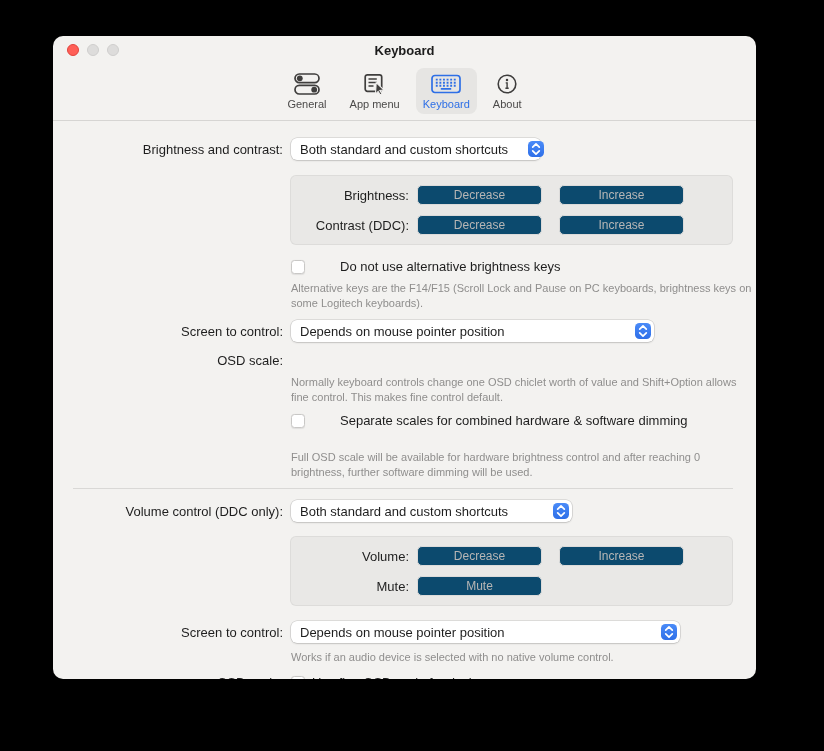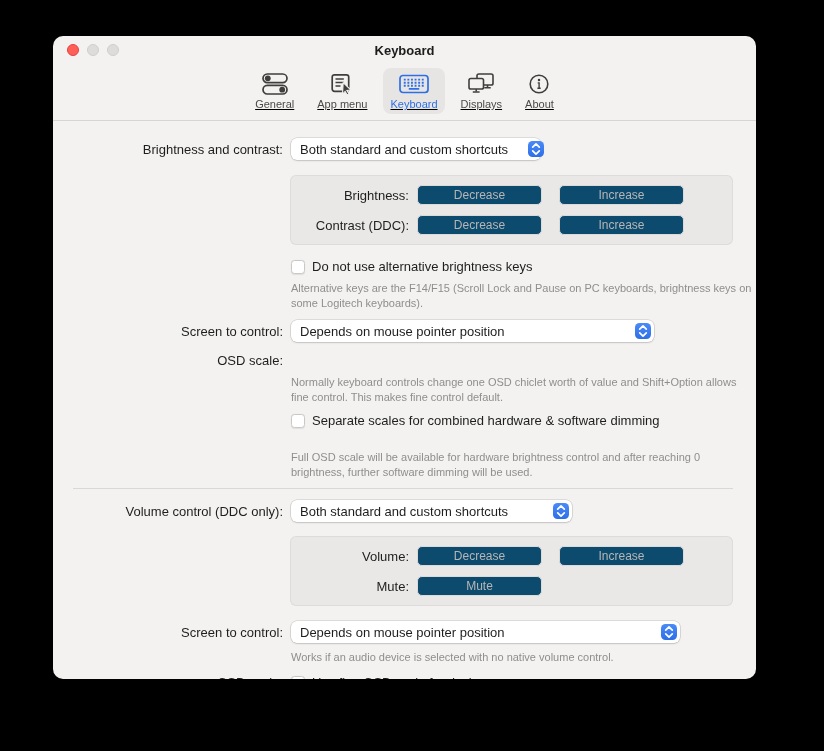--- a/index.html
+++ b/index.html
@@ -10,32 +10,32 @@
     box-shadow:0 0 0 1px rgba(0,0,0,.55), 0 18px 40px rgba(0,0,0,.55);
   }
   
   .titlebar { position:relative; height:28px; }
   .traffic { position:absolute; left:14px; top:8px; display:flex; gap:8px; }
   .light { width:12px; height:12px; border-radius:50%; }
   .light.close { background:#ff5f57; border:0.5px solid #e0443e; }
   .light.dim   { background:#dddcdb; border:0.5px solid #cfcecd; }
   .title { text-align:center; font-size:13px; font-weight:700; color:#1c1c1c; line-height:30px; }
   
-  .toolbar { display:flex; justify-content:center; align-items:flex-end; gap:9px; padding:4px 0 6px;text-decoration:underline; }
+  .toolbar { display:flex; justify-content:center; align-items:flex-end; gap:9px; padding:4px 0 6px; }
   .tb-item { display:flex; flex-direction:column; align-items:center; gap:1px; padding:3px 7px 4px; border-radius:8px; cursor:default; }
   .tb-item .ticon { height:26px; display:flex; align-items:center; justify-content:center; }
   .tb-item .tlabel { font-size:11px; color:#4b4a49; white-space:nowrap; }
   .tb-item.selected { background:#e6e5e3; }
   .tb-item.selected .tlabel { color:#2e6fe6; }
   .tb-divider { height:1px; background:#d6d5d3; }
   
   .content { padding-top:17px; font-size:13px; color:#1e1e1e; }
   .row { display:flex; align-items:center; }
   .rlabel { width:230px; text-align:right; flex-shrink:0; margin-right:8px; white-space:nowrap; }
-  .indent { margin-left:238px; }
+  .indent { margin-left:238px;gap:28px; }
   
   .popup {
     height:22px; background:#fff; border-radius:6px; display:flex; align-items:center;
     box-shadow:0 0 0 0.5px rgba(0,0,0,.18), 0 1px 2px rgba(0,0,0,.12);
     padding:0 3px 0 9px; justify-content:space-between; cursor:default;
   }
   .popup .ptext { font-size:13px; color:#1e1e1e; white-space:nowrap; margin-right:20px; }
   .chev { width:16px; height:16px; border-radius:4.5px; background:linear-gradient(#4a8bf8,#2e6fe8); display:flex; align-items:center; justify-content:center; flex-shrink:0; }
   
   .groupbox {
@@ -103,33 +103,20 @@
           <line x1="4.8" y1="6.6" x2="25.4" y2="6.6" stroke="#2e6fe6" stroke-width="1.9" stroke-dasharray="1.9 1.7"></line>
           <line x1="4.8" y1="9.7" x2="25.4" y2="9.7" stroke="#2e6fe6" stroke-width="1.9" stroke-dasharray="1.9 1.7"></line>
           <line x1="4.8" y1="12.8" x2="25.4" y2="12.8" stroke="#2e6fe6" stroke-width="1.9" stroke-dasharray="1.9 1.7"></line>
           <line x1="9.8" y1="15.9" x2="20.2" y2="15.9" stroke="#2e6fe6" stroke-width="1.9"></line>
         </svg>
       </span>
       <span class="tlabel">Keyboard</span>
     </div>
     <div class="tb-item">
       <span class="ticon">
-        <svg width="26" height="22" viewBox="0 0 26 22" fill="none">
-          <rect x="9" y="1" width="16" height="11" rx="1.8" stroke="#3f3e3d" stroke-width="1.6"></rect>
-          <line x1="19.5" y1="12" x2="19.5" y2="14.2" stroke="#3f3e3d" stroke-width="1.6"></line>
-          <line x1="16.3" y1="14.7" x2="22.7" y2="14.7" stroke="#3f3e3d" stroke-width="1.6"></line>
-          <rect x="1" y="5.5" width="14.5" height="10.5" rx="1.8" fill="#f3f2f0" stroke="#3f3e3d" stroke-width="1.6"></rect>
-          <line x1="8.2" y1="16" x2="8.2" y2="18.4" stroke="#3f3e3d" stroke-width="1.6"></line>
-          <line x1="4.8" y1="19" x2="11.6" y2="19" stroke="#3f3e3d" stroke-width="1.6"></line>
-        </svg>
-      </span>
-      <span class="tlabel">Displays</span>
-    </div>
-    <div class="tb-item">
-      <span class="ticon">
         <svg width="24" height="24" viewBox="0 0 24 24" fill="none">
           <circle cx="12" cy="12" r="8.8" stroke="#3f3e3d" stroke-width="1.6"></circle>
           <circle cx="12" cy="7.9" r="1.25" fill="#3f3e3d"></circle>
           <path d="M10.7 10.9 H12.1 V16.2 M10.4 16.2 H13.7" stroke="#3f3e3d" stroke-width="1.4"></path>
         </svg>
       </span>
       <span class="tlabel">About</span>
     </div>
   </div>
   <div class="tb-divider"></div>

